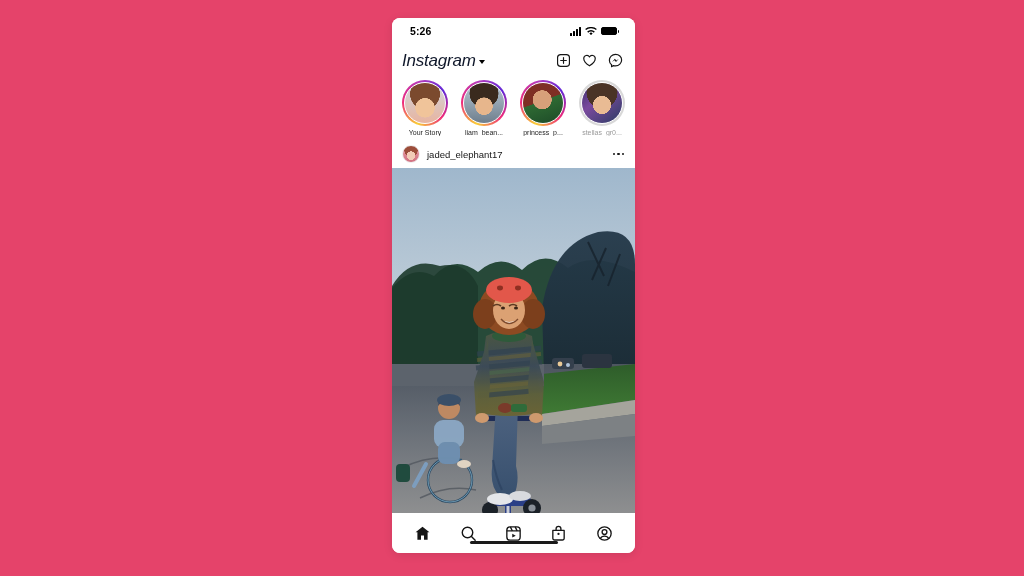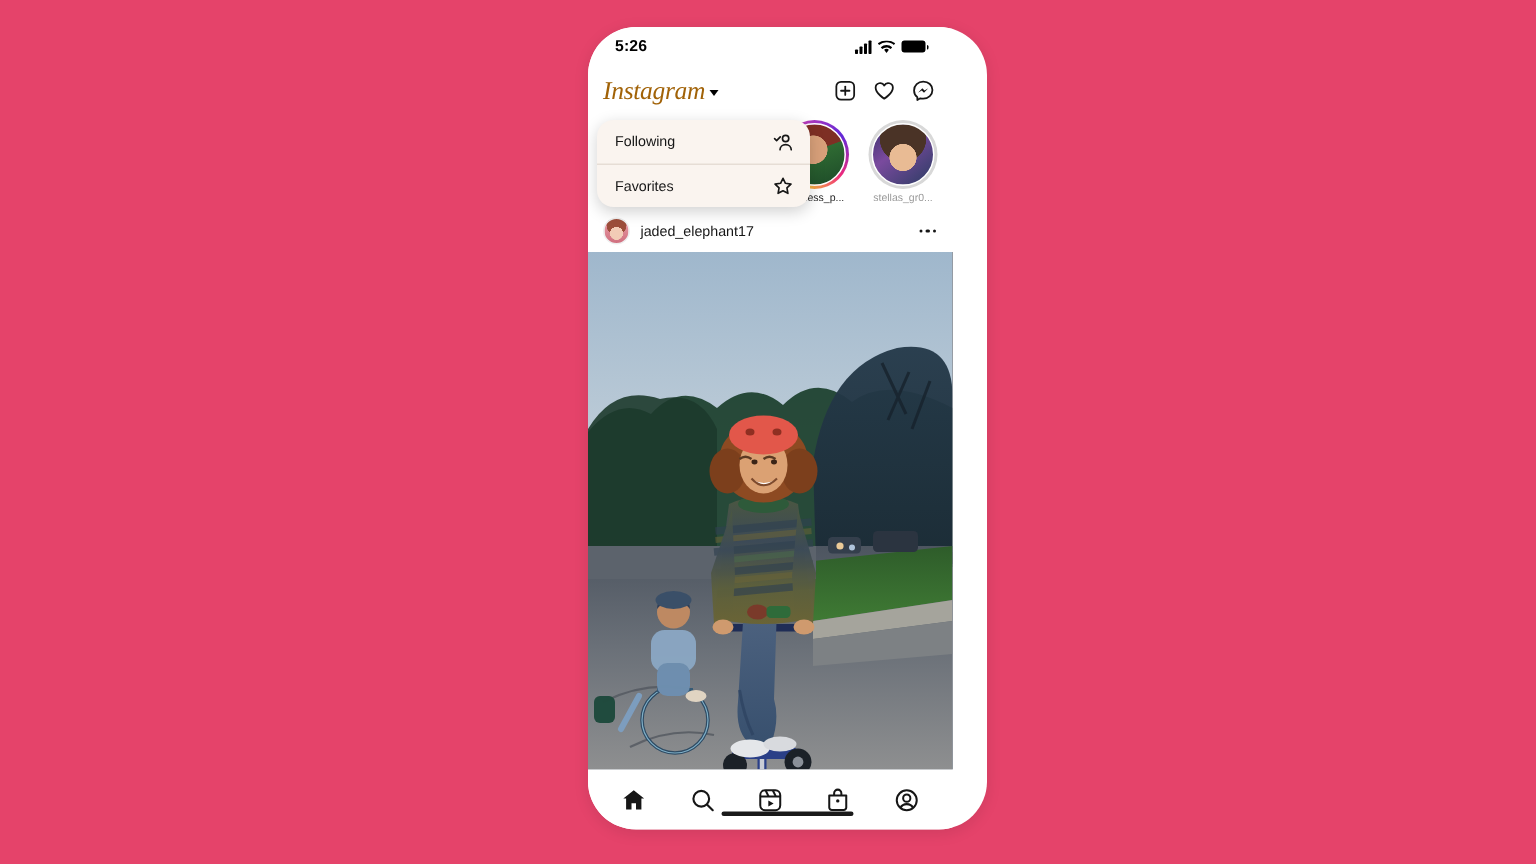--- a/index.html
+++ b/index.html
@@ -22,24 +22,23 @@
   }
 
   
   .phone {
     position: absolute;
     left: 392px;
     top: 18px;
     width: 243px;
     height: 535px;
     background: #ffffff;
-    border-radius: 32px;
+    border-radius: 8px;
     overflow: hidden;
     box-shadow: 0 2px 10px rgba(0,0,0,0.10);
-    padding-left: 23px;
   }
 
   
   .statusbar {
     position: absolute;
     left: 0; top: 0;
     width: 243px;
     height: 26px;
     display: flex;
     align-items: center;
@@ -99,25 +98,25 @@
     padding: 0 12px 0 10px;
     box-sizing: border-box;
     background: #ffffff;
   }
   .brand {
     display: flex;
     align-items: center;
     gap: 3px;
   }
   .brand-word {
-    font-family: Liberation Serif, serif;
+    font-family: Liberation Sans, sans-serif;
     font-style: italic;
     font-size: 17px;
     font-weight: 400;
-    color: #a16207;
+    color: #0f172a;
     letter-spacing: -0.2px;
     line-height: 1;
   }
   .chev {
     width: 0; height: 0;
     border-left: 3.5px solid transparent;
     border-right: 3.5px solid transparent;
     border-top: 4px solid #000;
     margin-top: 4px;
   }
@@ -380,40 +379,20 @@
         <div class="story-name">princess_p...</div>
       </div>
       <div class="story">
         <div class="ring seen">
           <div class="ring-inner av4"></div>
         </div>
         <div class="story-name dim">stellas_gr0...</div>
       </div>
     </div>
 
-    <div class="dropdown">
-      <div class="dd-item">
-        <span class="dd-label">Following</span>
-        <span>
-          <svg class="ico" width="14" height="14" viewBox="0 0 24 24" fill="none" stroke="#161616" stroke-width="1.9" stroke-linecap="round" stroke-linejoin="round">
-            <circle cx="15" cy="7.4" r="3.6"></circle>
-            <path d="M8.6 20.4c0-3.5 2.9-6 6.4-6s6.4 2.5 6.4 6"></path>
-            <path d="M2.4 7.6l2.3 2.3 4.2-4.4"></path>
-          </svg>
-        </span>
-      </div>
-      <div class="dd-item">
-        <span class="dd-label">Favorites</span>
-        <span>
-          <svg class="ico" width="14" height="14" viewBox="0 0 24 24" fill="none" stroke="#161616" stroke-width="1.9" stroke-linejoin="round">
-            <path d="M12 3.2l2.8 5.7 6.3.9-4.6 4.4 1.1 6.2-5.6-3-5.6 3 1.1-6.2-4.6-4.4 6.3-.9z"></path>
-          </svg>
-        </span>
-      </div>
-    </div>
 
     <div class="post-header">
       <span class="post-av"></span>
       <span class="post-user">jaded_elephant17</span>
       <span class="dots">
           <i></i>
           <i></i>
           <i></i>
         </span>
     </div>

